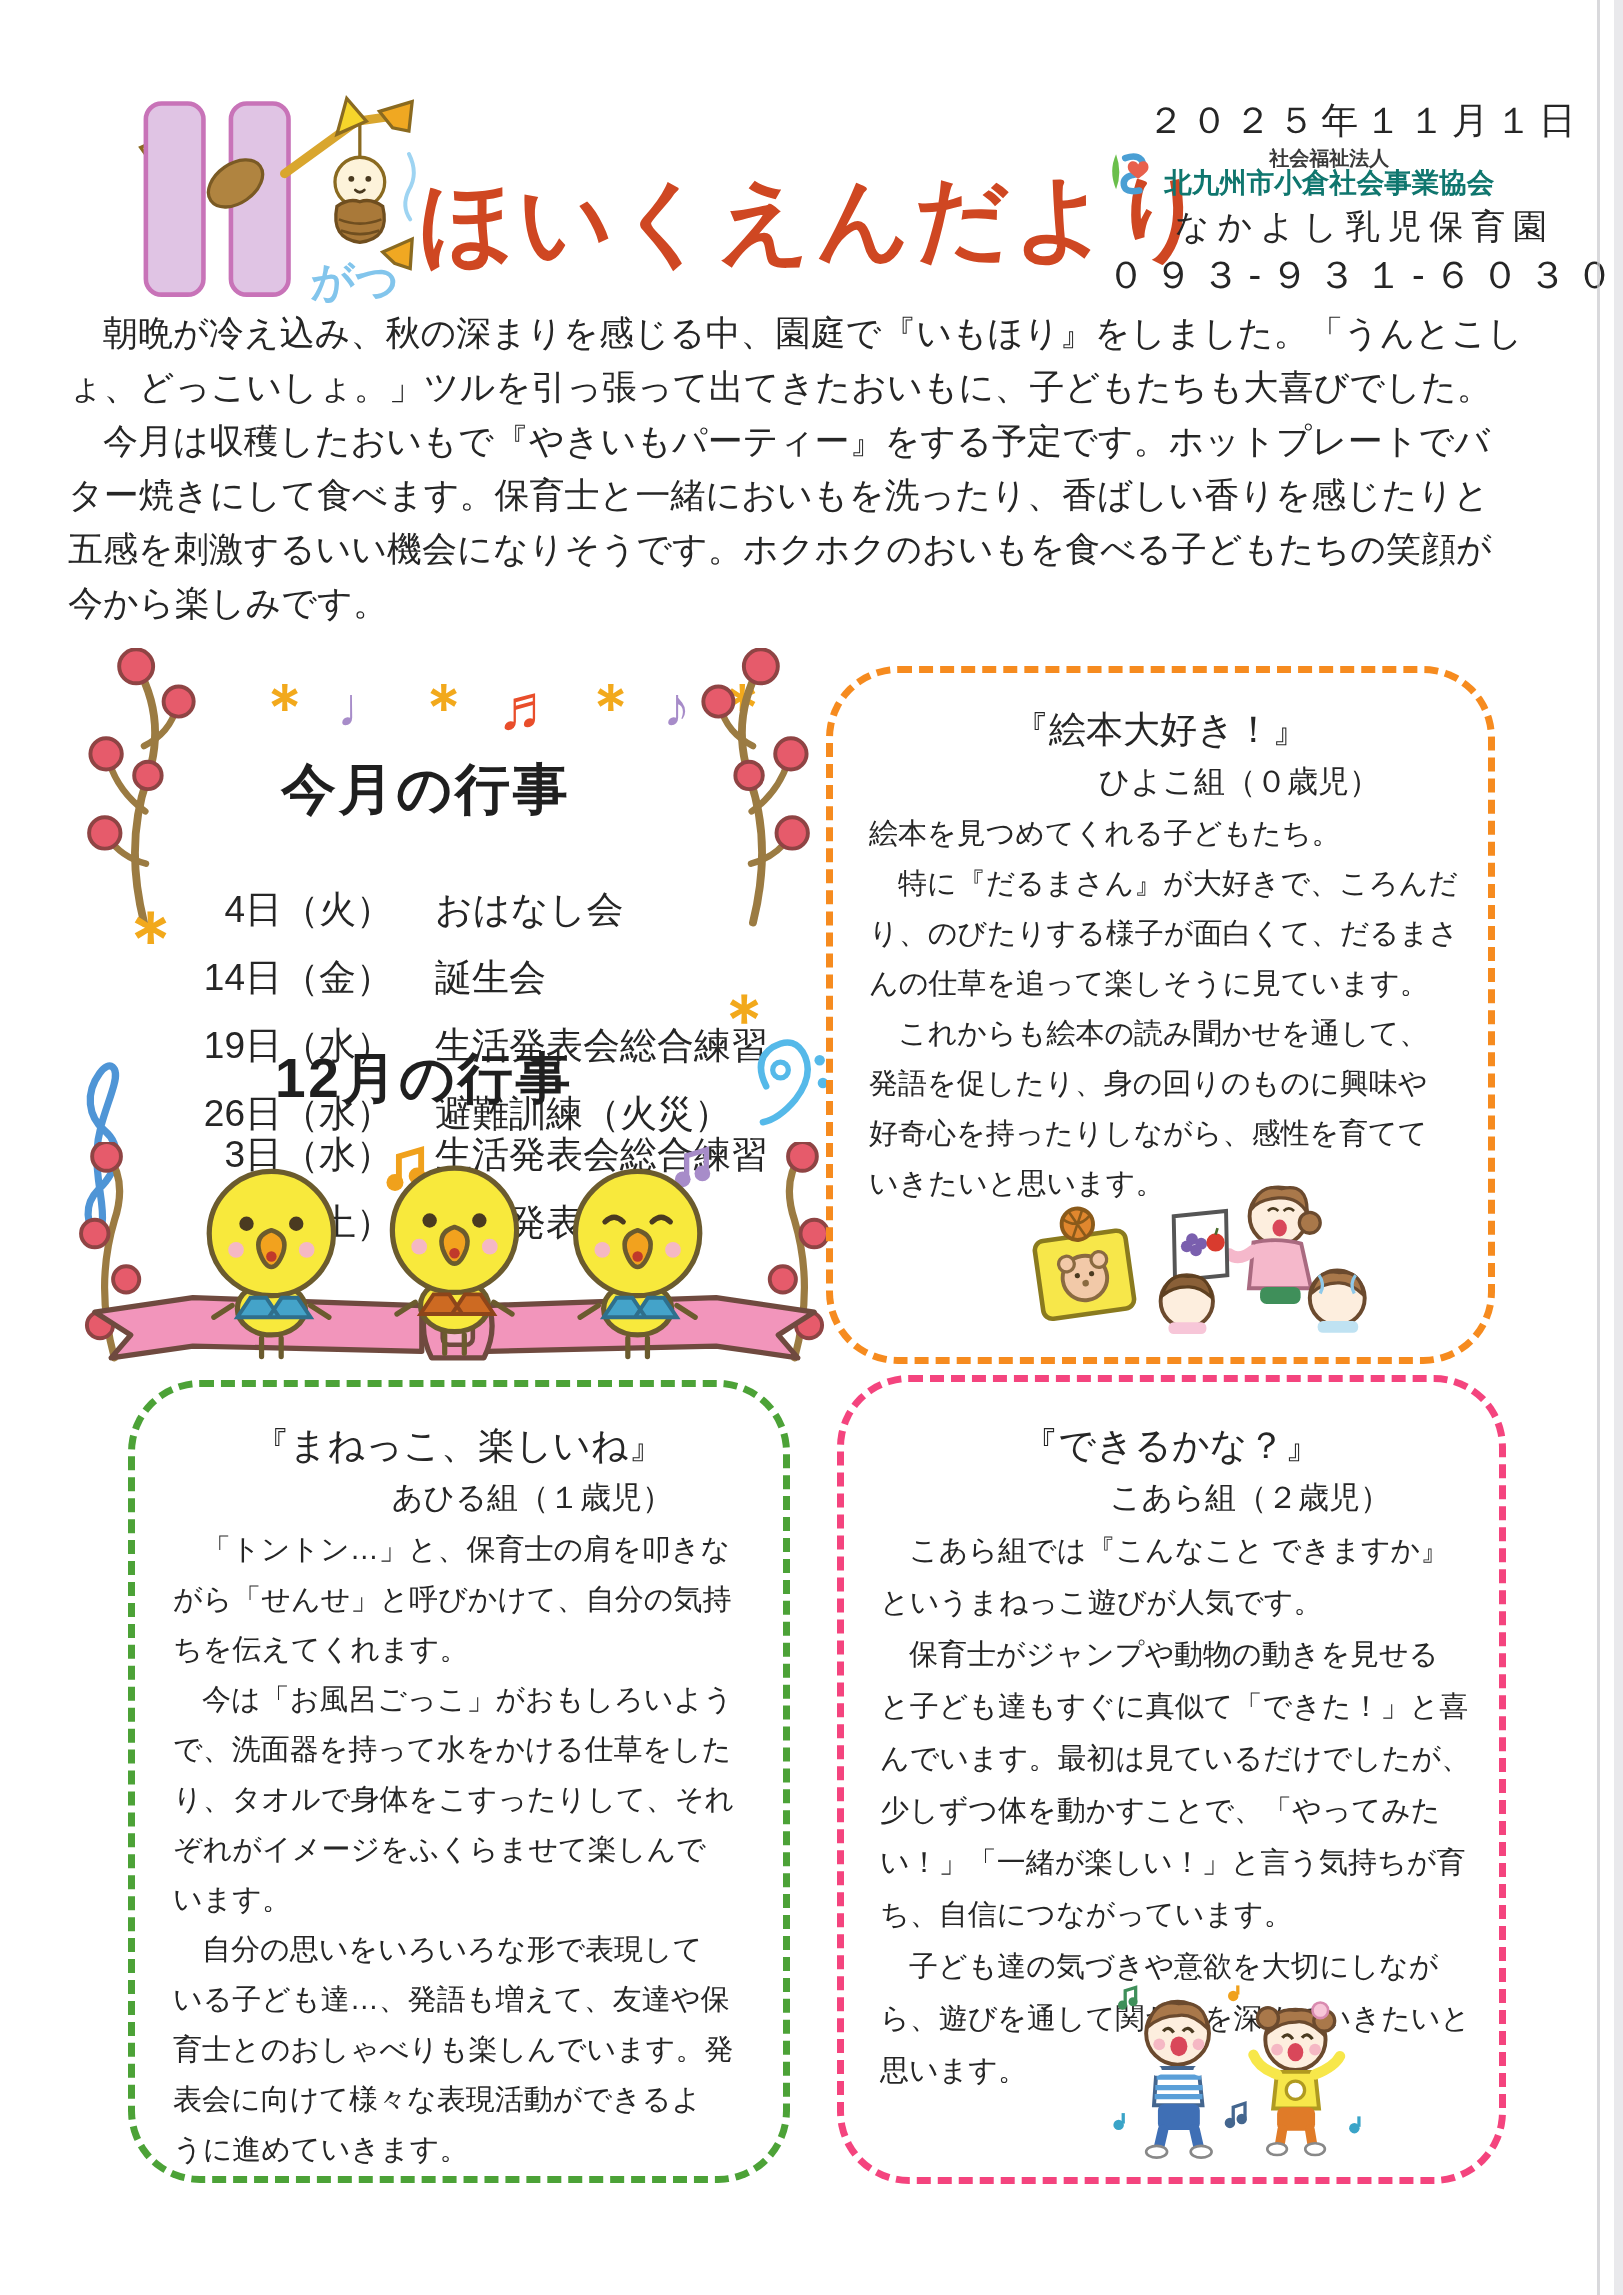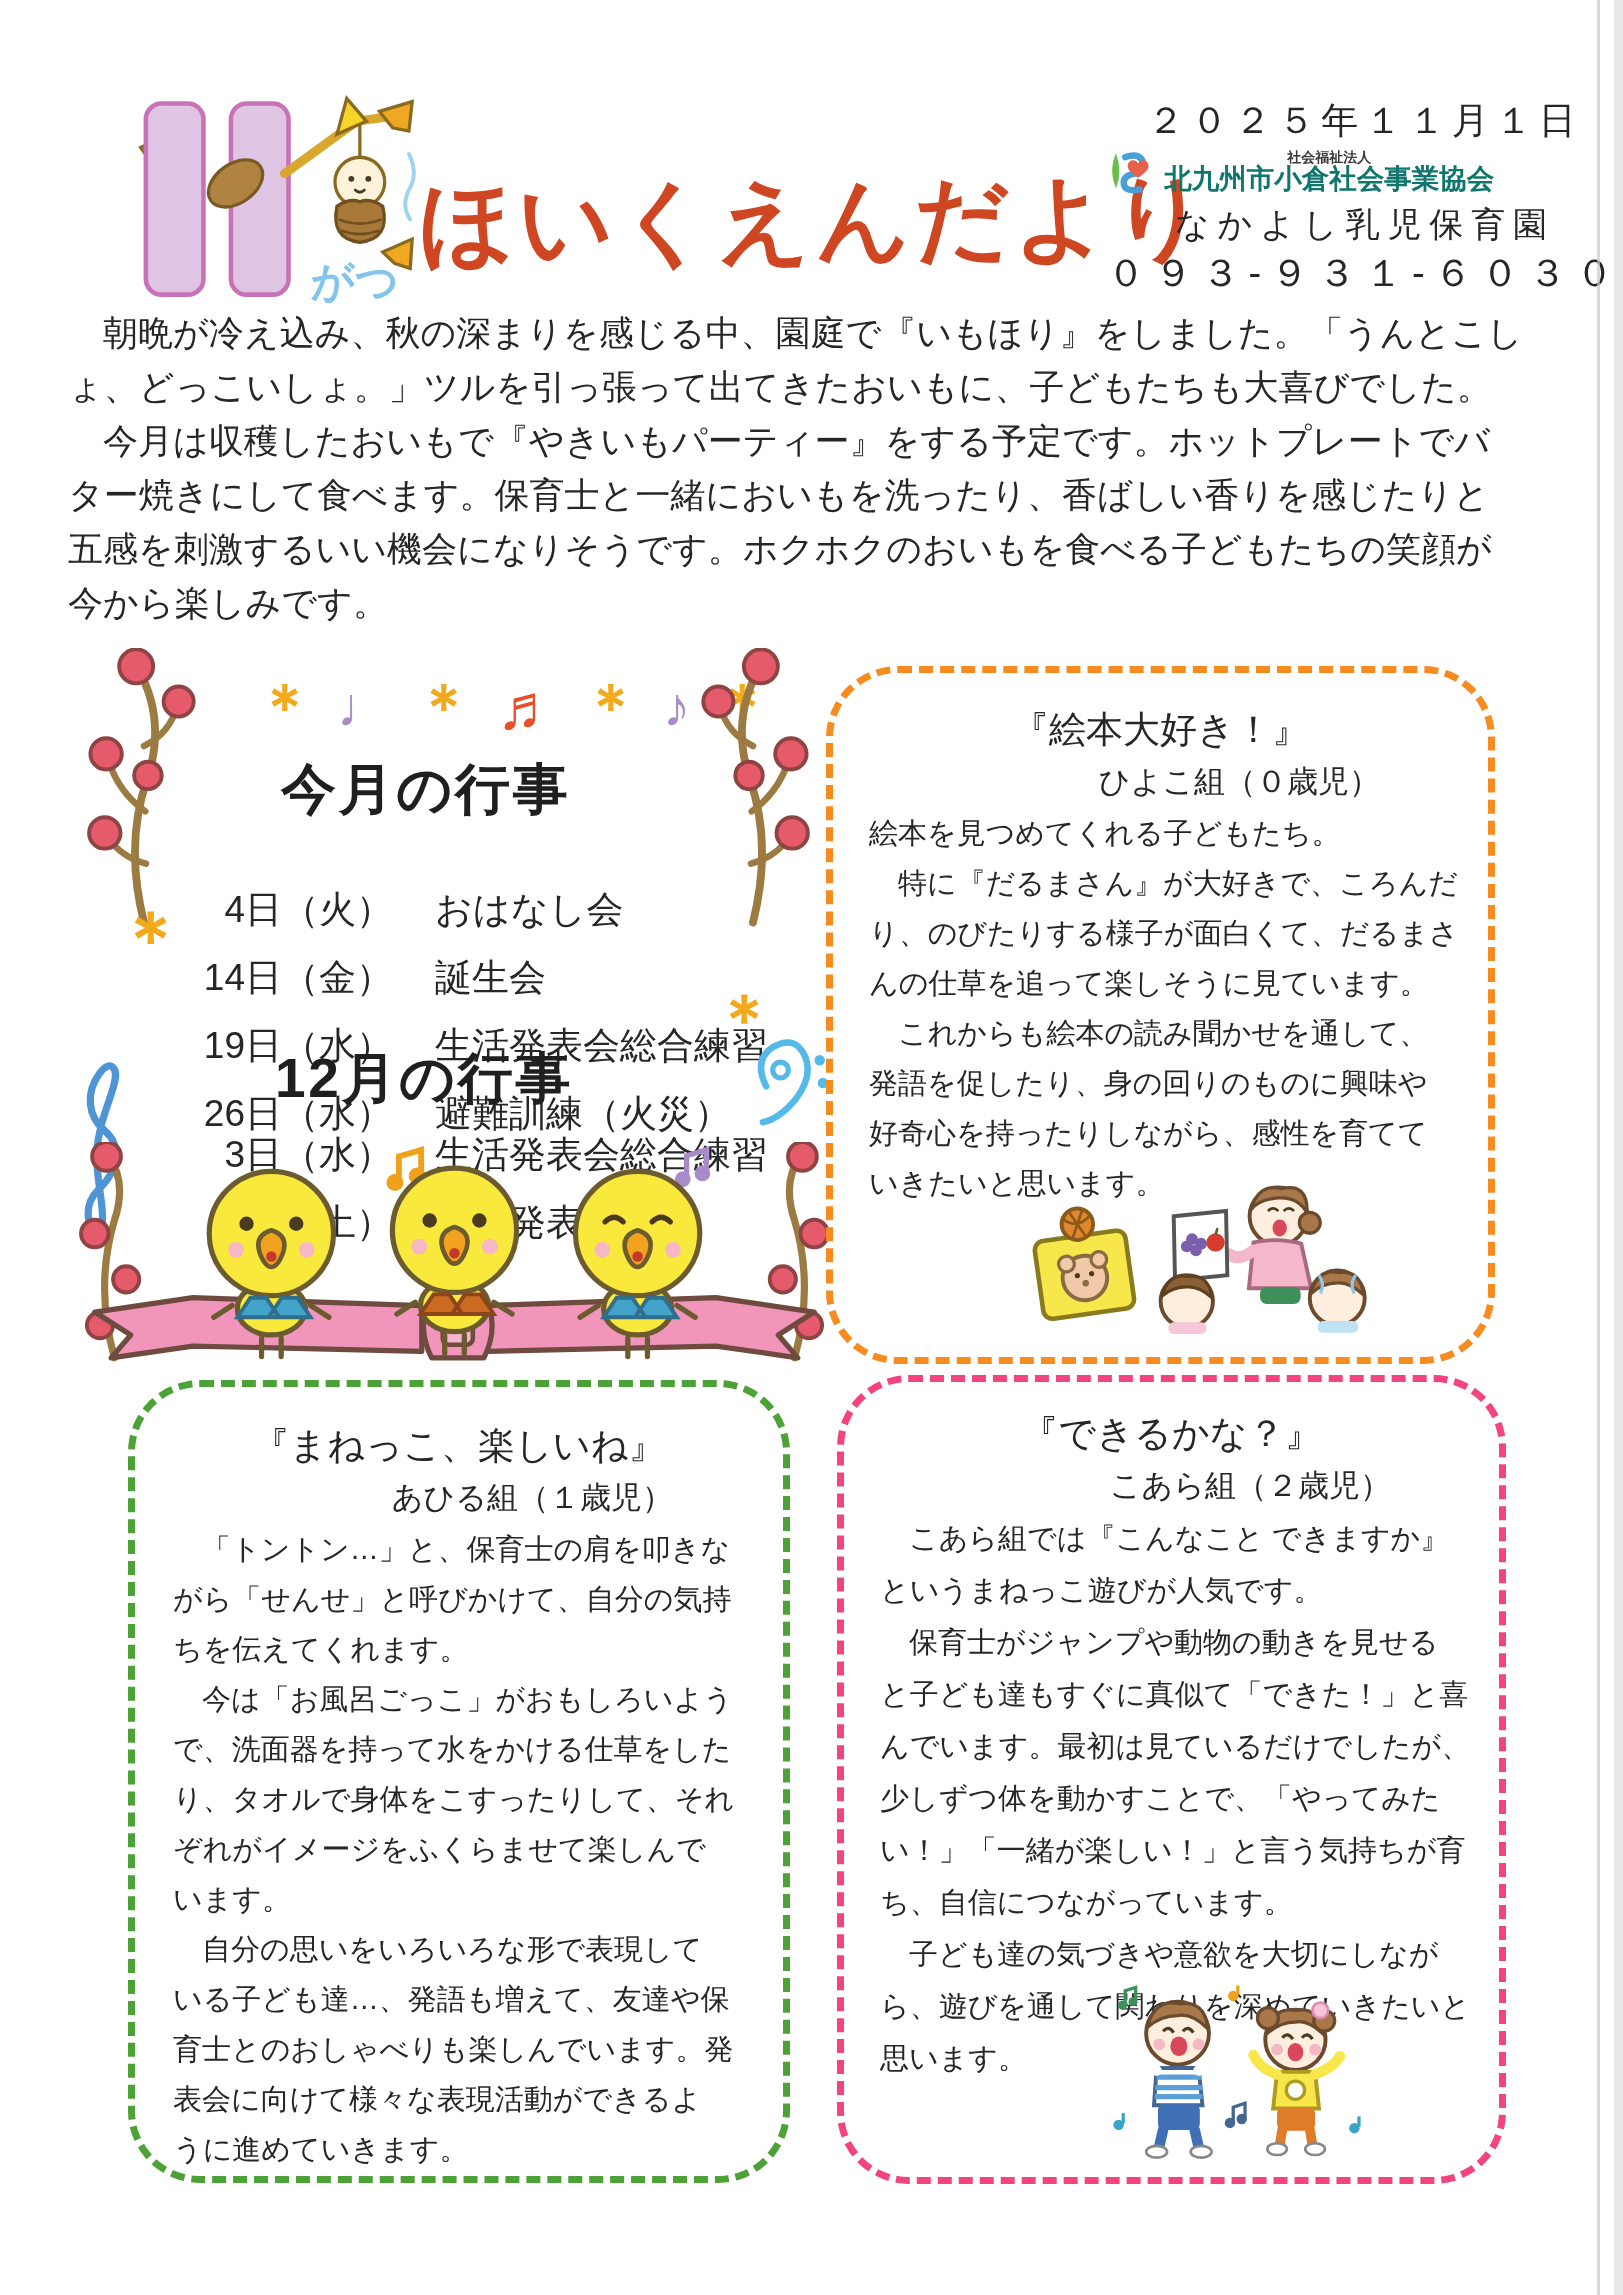--- a/index.html
+++ b/index.html
@@ -8,21 +8,21 @@
   .abs{position:absolute;}
   .nowrap{white-space:nowrap;}
 
   
   .newsletter-title{font-size:93px;font-weight:900;color:#cf4722;letter-spacing:3.9px;
     transform:rotate(-0.6deg);}
   .hdr-right{text-align:center;line-height:1.25;}
   .hdr-date{font-size:37px;letter-spacing:6.5px;}
   .org-row{display:flex;align-items:center;gap:9.2px;margin-top:3.9px;}
   .org-lines{line-height:1.05;}
-  .org-small{font-size:14px;font-weight:700;color:#3a3a3a;}
+  .org-small{font-size:20px;font-weight:700;color:#3a3a3a;}
   .org-main{font-size:27.5px;font-weight:800;color:#0f766e;}
   .school{font-size:34px;letter-spacing:7.9px;margin-top:6.5px;}
   .phone{font-size:38px;letter-spacing:9.2px;margin-top:5.2px;}
 
   
   .intro{font-size:35px;line-height:54px;}
 
   
   .music-row{display:flex;align-items:center;gap:22px;}
   .ast{color:#f2a91c;font-size:60px;font-weight:900;}
@@ -333,21 +333,21 @@
       <div class="box-line nowrap">います。</div>
       <div class="box-line nowrap">　自分の思いをいろいろな形で表現して</div>
       <div class="box-line nowrap">いる子ども達…、発語も増えて、友達や保</div>
       <div class="box-line nowrap">育士とのおしゃべりも楽しんでいます。発</div>
       <div class="box-line nowrap">表会に向けて様々な表現活動ができるよ</div>
       <div class="box-line nowrap">うに進めていきます。</div>
     </div>
   </div>
 
   <div class="abs dbox pink" style="left:837px;top:1375px;width:655px;height:795px;">
-    <div class="abs" style="left:36px;top:26px;right:36px;">
+    <div class="abs" style="left:36px;top:38px;right:36px;">
       <div class="box-title nowrap">『できるかな？』</div>
       <div class="box-subtitle nowrap">こあら組（２歳児）</div>
       <div class="box-line nowrap">　こあら組では『こんなこと できますか』</div>
       <div class="box-line nowrap">というまねっこ遊びが人気です。</div>
       <div class="box-line nowrap">　保育士がジャンプや動物の動きを見せる</div>
       <div class="box-line nowrap">と子ども達もすぐに真似て「できた！」と喜</div>
       <div class="box-line nowrap">んでいます。最初は見ているだけでしたが、</div>
       <div class="box-line nowrap">少しずつ体を動かすことで、「やってみた</div>
       <div class="box-line nowrap">い！」「一緒が楽しい！」と言う気持ちが育</div>
       <div class="box-line nowrap">ち、自信につながっています。</div>

